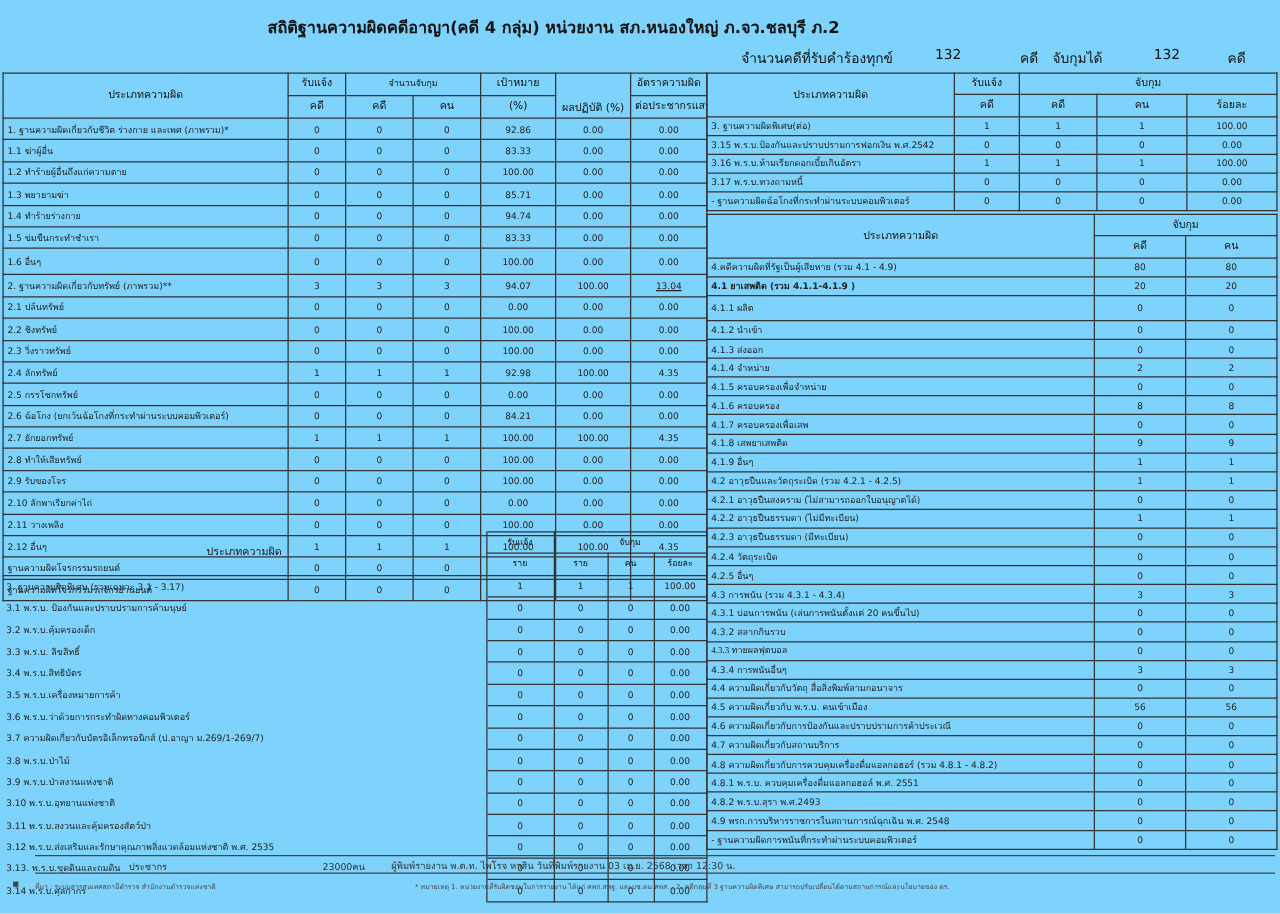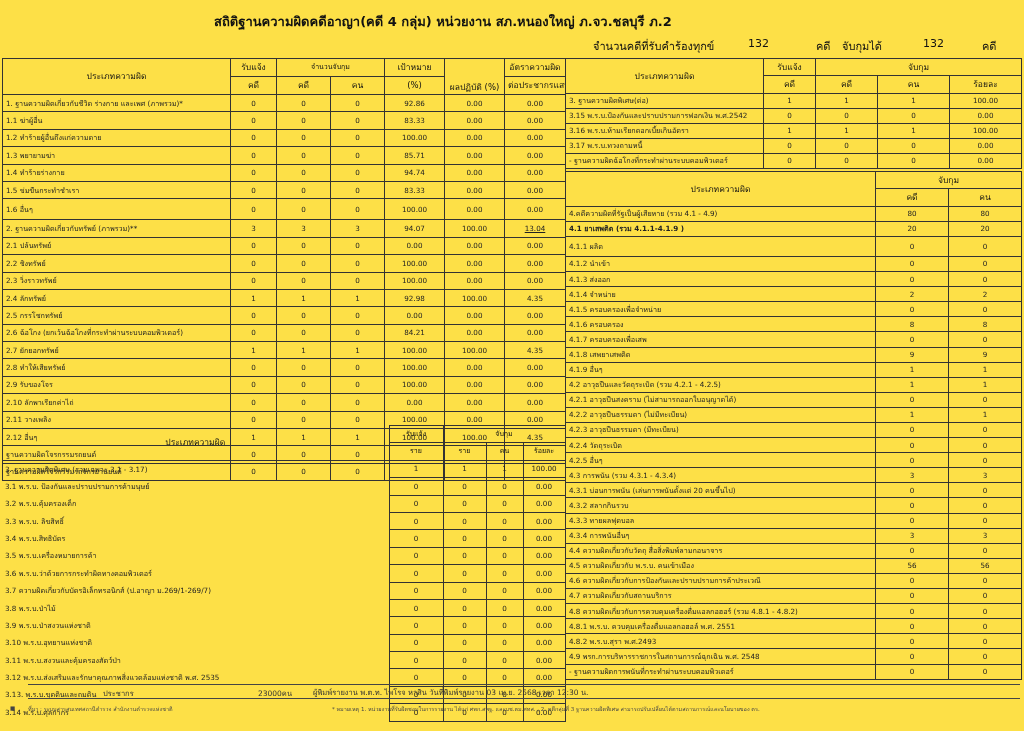--- a/index.html
+++ b/index.html
@@ -1,18 +1,18 @@
 <!DOCTYPE html>
 <html><head>
 <meta charset="utf-8">
 <style>
   * { box-sizing: border-box; margin: 0; padding: 0; }
   html, body { width: 1024px; height: 731px; overflow: hidden; background: #f4f3f1; }
   body { font-family: "DejaVu Sans", "Liberation Sans", sans-serif; color: #222; position: relative; }
-  .page { position: absolute; left: 0; top: 0; width: 1024px; height: 731px; background: #fde047; }
+  .page { position: absolute; left: 0; top: 0; width: 1024px; height: 731px; background: #7dd3fc; }
   .title { position: absolute; left: 214px; top: 11px; font-size: 13px; font-weight: bold; color: #111; white-space: nowrap; }
   .subtitle { position: absolute; left: 244px; top: 31px; font-size: 12.5px; color: #111; white-space: nowrap; }
   .summary { position: absolute; top: 37px; font-size: 11px; color: #111; white-space: nowrap; }
 
   table { border-collapse: collapse; position: absolute; table-layout: fixed; }
   td, th { border: 1px solid #333; font-size: 7.2px; font-weight: normal; padding: 0 3px; height: 17.4px; line-height: 1; white-space: nowrap; overflow: hidden; text-align: center; color: #222; }
   th { font-size: 8.5px; color: #111; }
   td.lbl { text-align: left; padding-left: 3px; }
   td.num { text-align: center; }
   .under { text-decoration: underline; }
@@ -565,21 +565,21 @@
           <td class="lbl" style="height:15.1px;">4.3.1 บ่อนการพนัน (เล่นการพนันตั้งแต่ 20 คนขึ้นไป)</td>
           <td class="num" style="height:15.1px;">0</td>
           <td class="num" style="height:15.1px;">0</td>
         </tr>
         <tr>
           <td class="lbl" style="height:15.1px;">4.3.2 สลากกินรวบ</td>
           <td class="num" style="height:15.1px;">0</td>
           <td class="num" style="height:15.1px;">0</td>
         </tr>
         <tr>
-          <td class="lbl" style="height:15.1px;">4.3.3 ทายผลฟุตบอล</td>
+          <td class="lbl" style="height:15.1px;font-family:Liberation Serif, serif;">4.3.3 ทายผลฟุตบอล</td>
           <td class="num" style="height:15.1px;">0</td>
           <td class="num" style="height:15.1px;">0</td>
         </tr>
         <tr>
           <td class="lbl" style="height:15.1px;">4.3.4 การพนันอื่นๆ</td>
           <td class="num" style="height:15.1px;">3</td>
           <td class="num" style="height:15.1px;">3</td>
         </tr>
         <tr>
           <td class="lbl" style="height:15.1px;">4.4 ความผิดเกี่ยวกับวัตถุ สื่อสิ่งพิมพ์ลามกอนาจาร</td>

